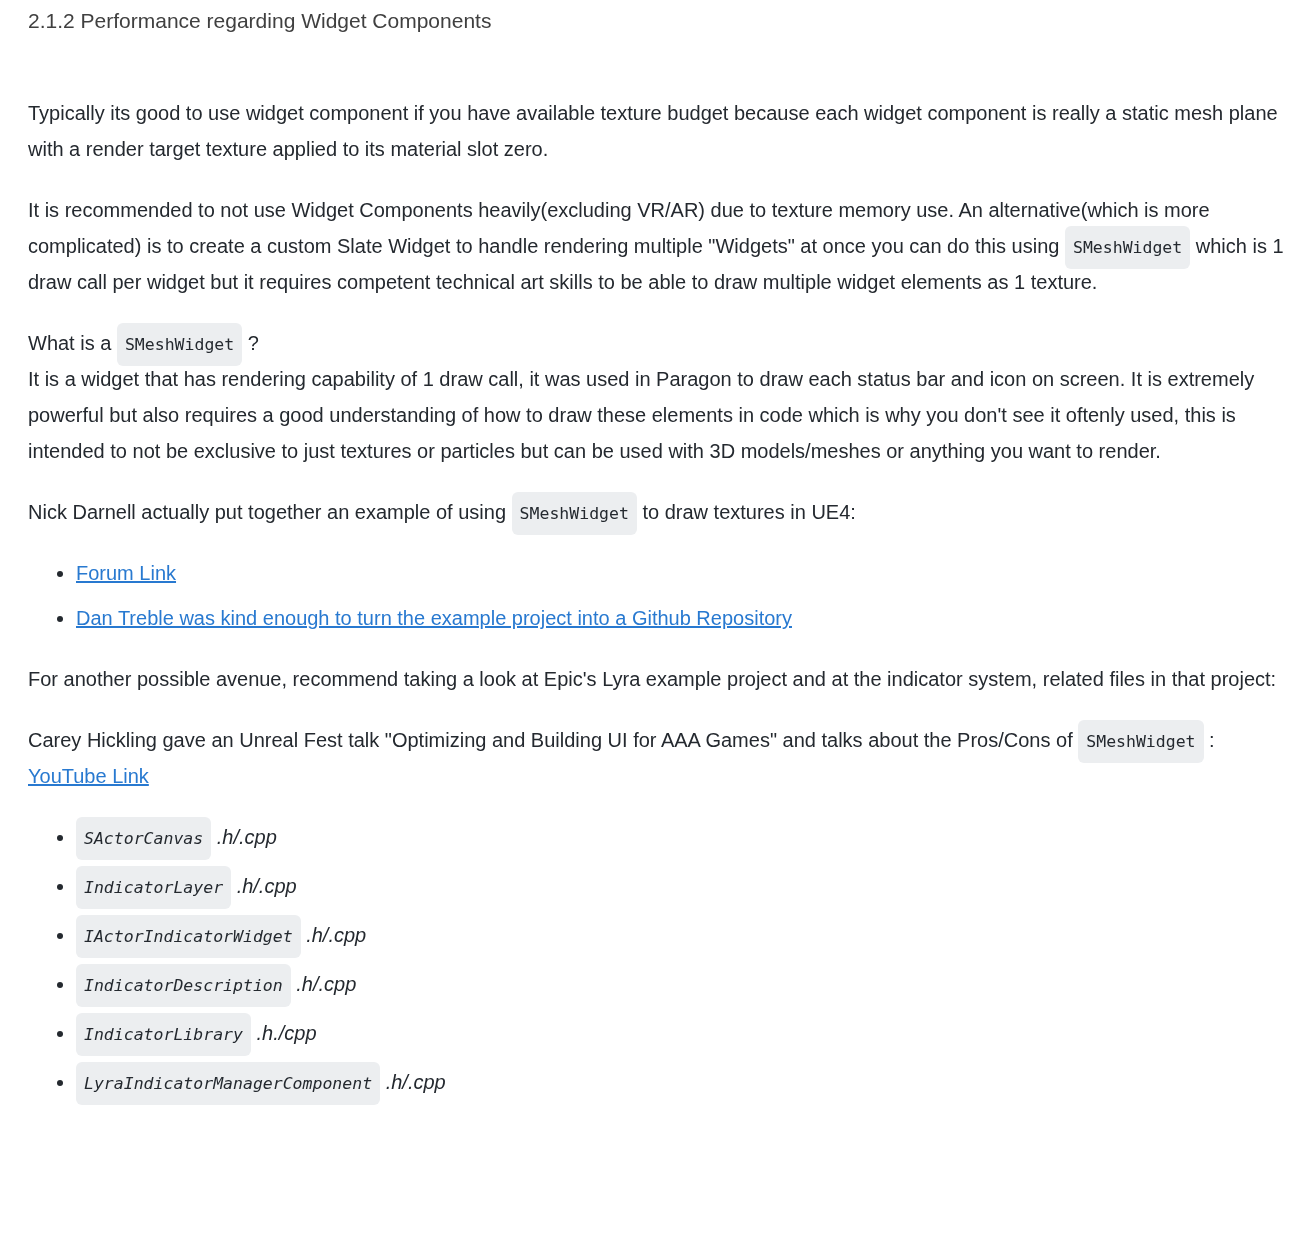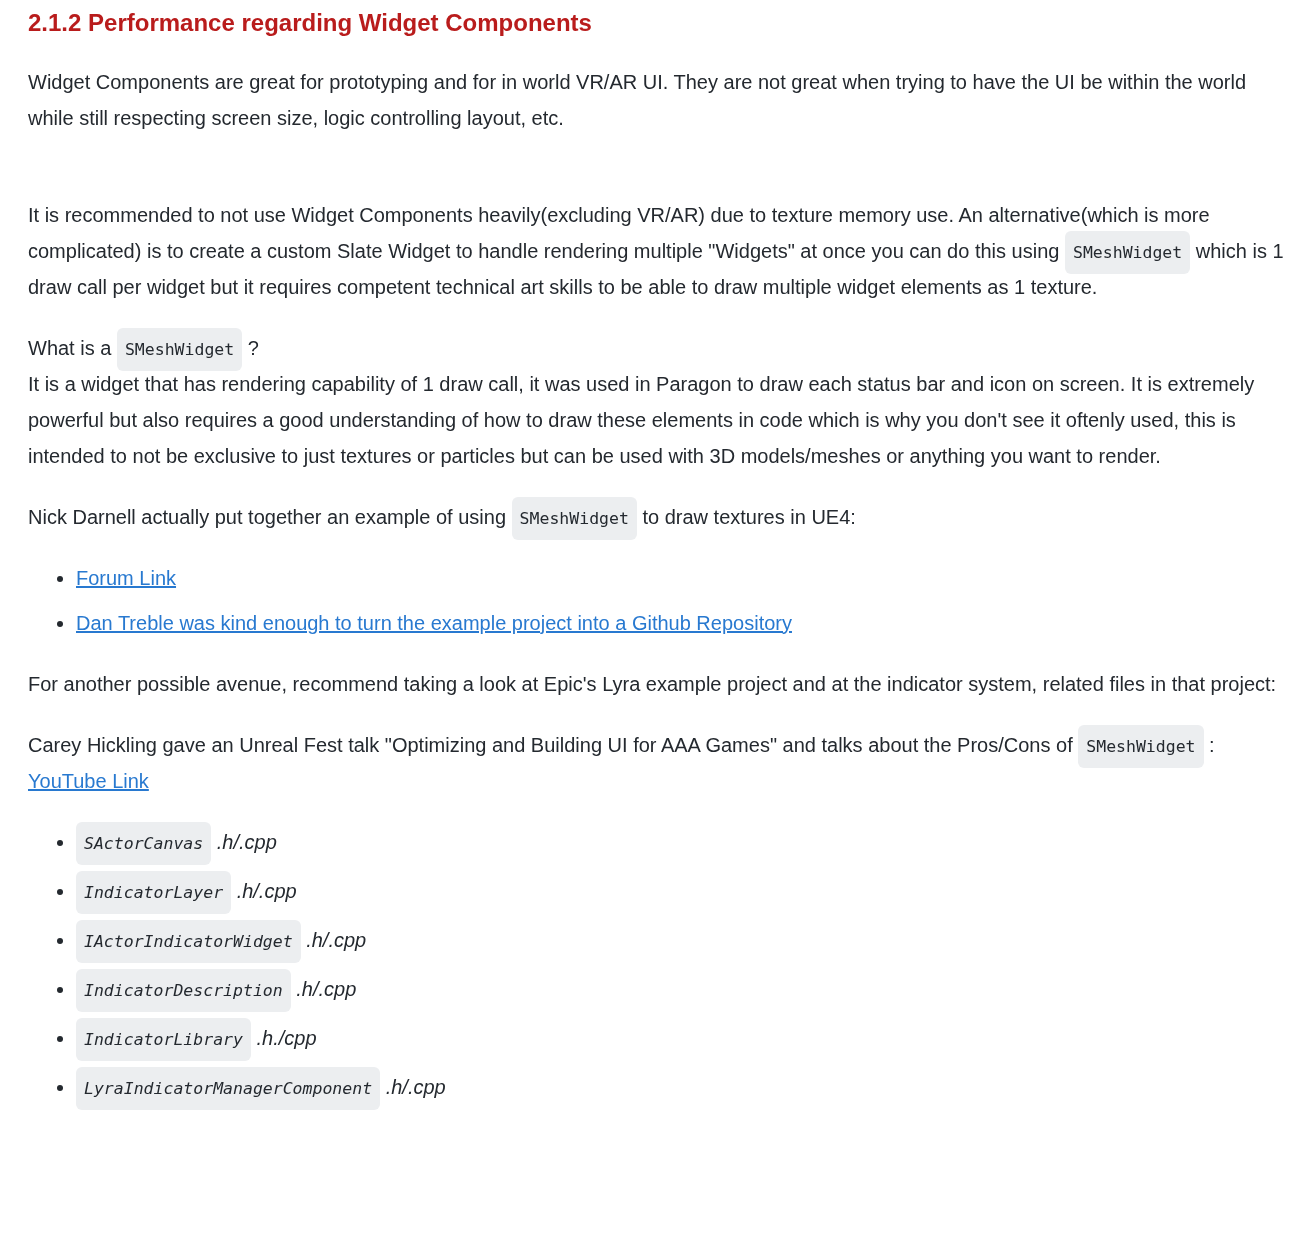--- a/index.html
+++ b/index.html
@@ -13,25 +13,25 @@
     min-height: 1255px;
     font-family: "Liberation Sans", "DejaVu Sans", sans-serif;
     font-size: 20px;
     line-height: 1.8;
     color: var(--text, #24292f);
   }
   .doc {
     padding: 6px 30px 20px 28px;
   }
   .heading {
-    font-size: 24px;
-    font-weight: 700;
+    font-size: 21px;
+    font-weight: 400;
     line-height: 1.4;
     margin: 0 0 24px 0;
-    color: #b91c1c;
+    color: #404040;
   }
   p {
     margin: 0 0 25px 0;
   }
   .inline-code {
     font-family: "DejaVu Sans Mono", "Liberation Mono", monospace;
     font-size: 16.5px;
     line-height: 1.2;
     background: var(--code-bg, #eceef0);
     border-radius: 6px;
@@ -58,22 +58,22 @@
   }
 </style>
 </head>
 <body>
 
 <main class="doc">
 
   <h3 class="heading">2.1.2 Performance regarding Widget Components</h3>
 
   <p>
-    <span>Widget Components are great for prototyping and for in world VR/AR UI. They are not great when trying to have the UI be within the world while still respecting screen size, logic controlling layout, etc.</span><br>
     <br>
+    <span>Typically its good to use widget component if you have available texture budget because each widget component is really a static mesh plane with a render target texture applied to its material slot zero.</span><br>
   </p>
 
   <p>
     <span>It is recommended to not use Widget Components heavily(excluding VR/AR) due to texture memory use. An alternative(which is more complicated) is to create a custom Slate Widget to handle rendering multiple "Widgets" at once you can do this using </span><code class="inline-code">SMeshWidget</code><span> which is 1 draw call per widget but it requires competent technical art skills to be able to draw multiple widget elements as 1 texture.</span>
   </p>
 
   <p>
     <span>What is a </span><code class="inline-code">SMeshWidget</code><span> ?</span><br>
     <span>It is a widget that has rendering capability of 1 draw call, it was used in Paragon to draw each status bar and icon on screen. It is extremely powerful but also requires a good understanding of how to draw these elements in code which is why you don't see it oftenly used, this is intended to not be exclusive to just textures or particles but can be used with 3D models/meshes or anything you want to render.</span>
   </p>

